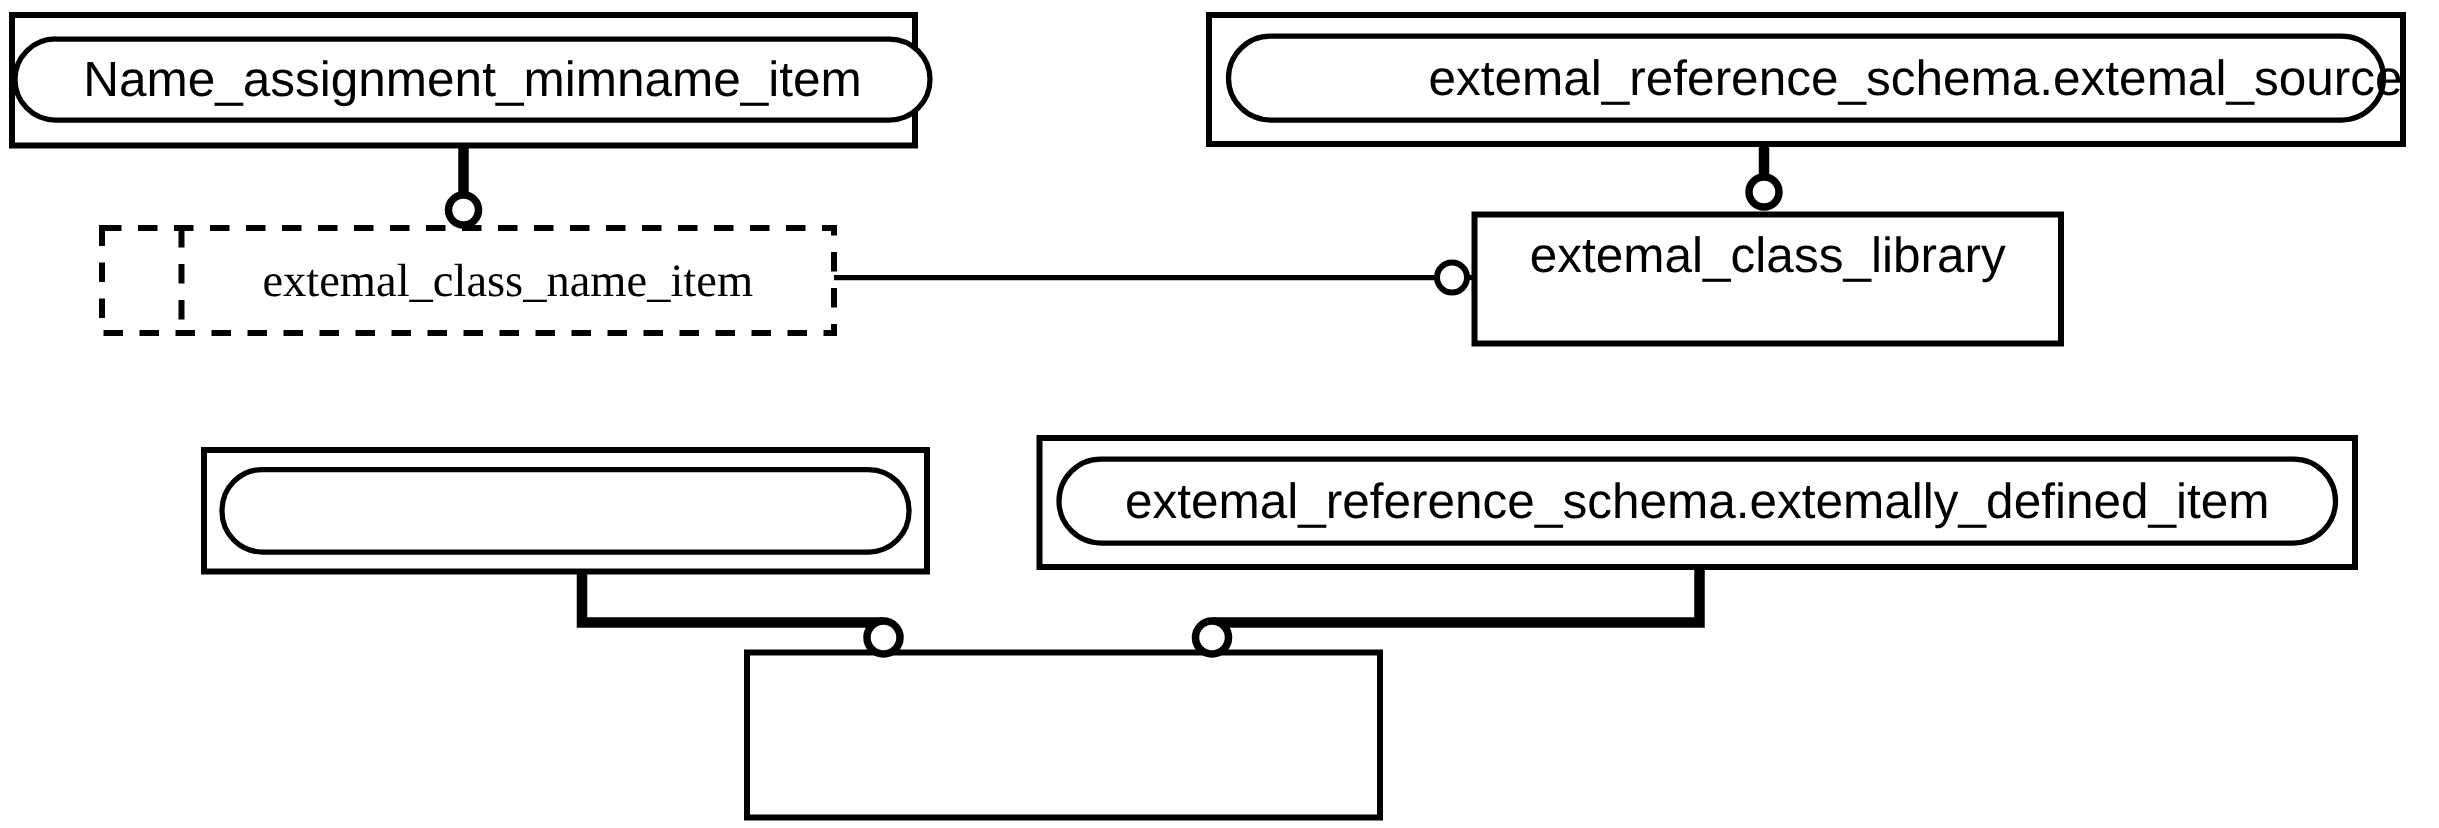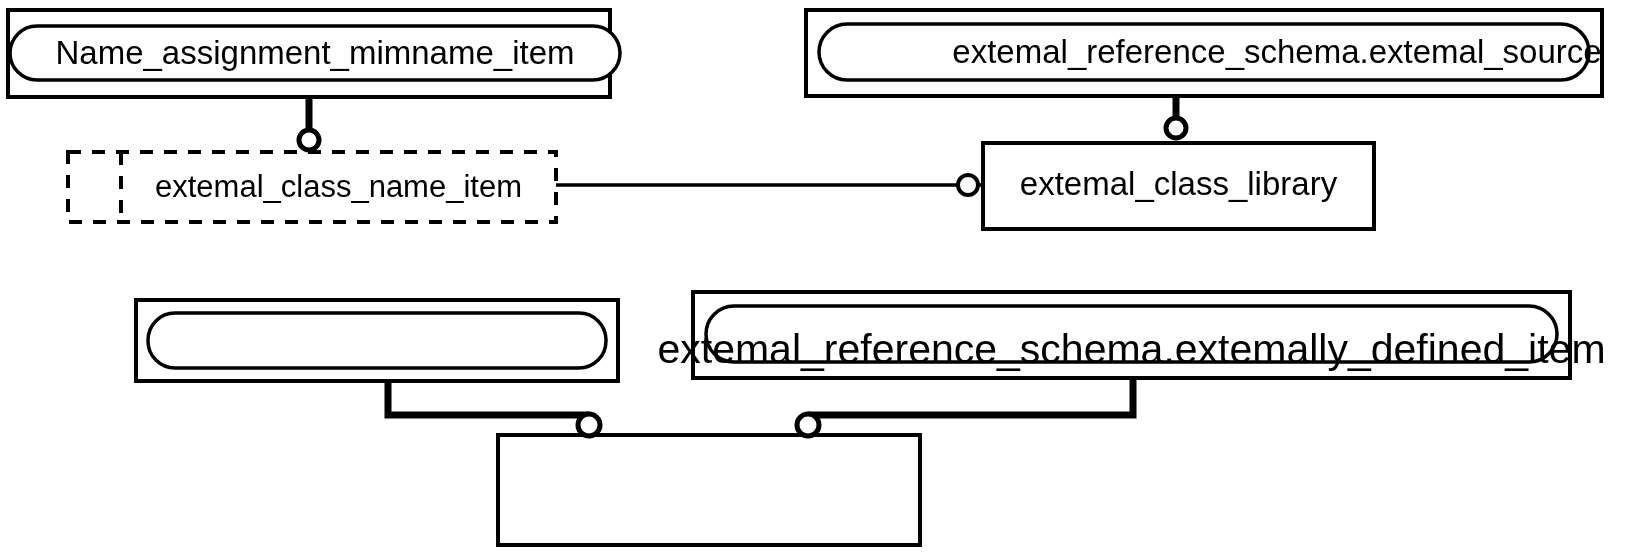--- a/index.html
+++ b/index.html
@@ -91,21 +91,21 @@
       <line x1="808" y1="415" x2="808" y2="416" stroke="#000000" stroke-width="7"></line>
       <circle cx="808" cy="425" r="11" fill="#ffffff" stroke="#000000" stroke-width="5"></circle>
     </g>
 
   </svg>
 
   <div class="lbl" style="left:10px; top:26px; width:610px; height:54px; font-size:33px;">Name_assignment_mimname_item</div>
 
   <div class="lbl" style="left:819px; top:24px; width:916px; height:56px; font-size:33px;">extemal_reference_schema.extemal_source</div>
 
-  <div class="lbl" style="left:121px; top:152px; width:435px; height:70px; font-size:31px;">extemal_class_name_item</div>
+  <div class="lbl" style="left:121px; top:152px; width:435px; height:70px; font-size:31px;font-family:Liberation Serif, serif;">extemal_class_name_item</div>
 
-  <div class="lbl" style="left:983px; top:141px; width:391px; height:86px; font-size:33px;">extemal_class_library</div>
+  <div class="lbl" style="left:983px; top:127px; width:391px; height:86px; font-size:33px;">extemal_class_library</div>
 
 
-  <div class="lbl" style="left:706px; top:306px; width:851px; height:56px; font-size:41px;margin-top:15px;">extemal_reference_schema.extemally_defined_item</div>
+  <div class="lbl" style="left:706px; top:306px; width:851px; height:56px; font-size:33px;">extemal_reference_schema.extemally_defined_item</div>
 
 
 </div>
 
 </body></html>

